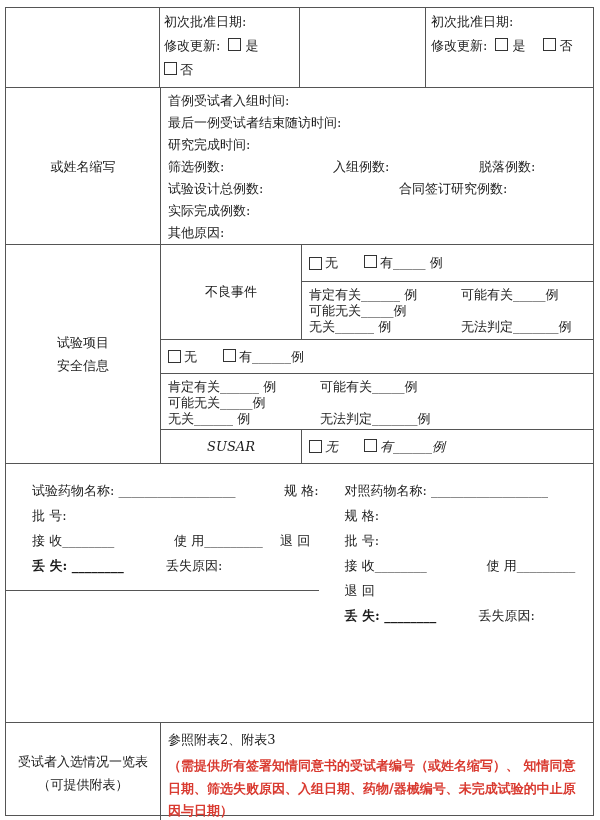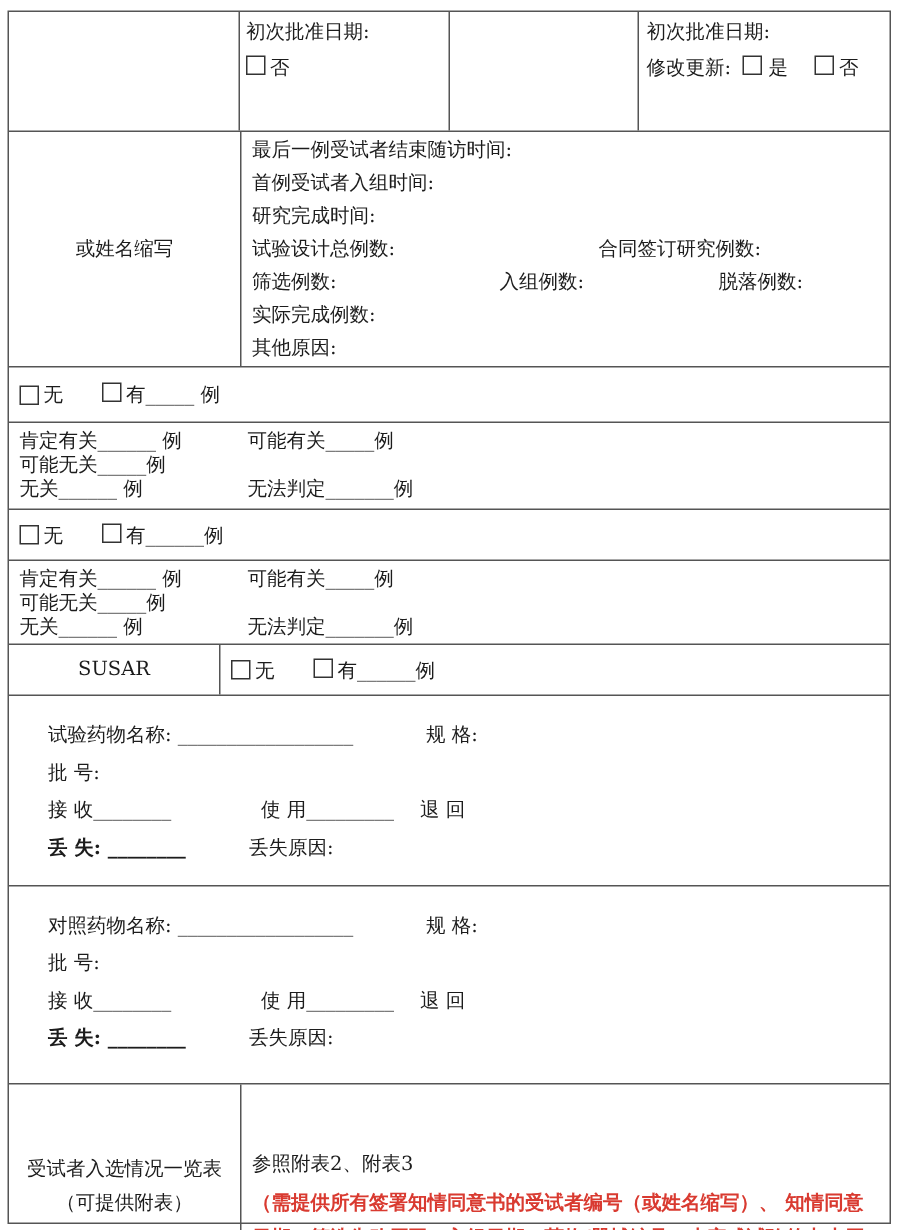--- a/index.html
+++ b/index.html
@@ -31,103 +31,113 @@
   
   .r2{height:156px;}
   .research-content{flex:1;padding:2px 0 0 7px;line-height:22px;}
   .seg-a{display:inline-block;width:231px;}
   .seg-b{display:inline-block;width:165px;}
   .seg-c{display:inline-block;width:146px;}
   
   .r3{height:218px;}
   .safety-right{flex:1;display:flex;flex-direction:column;}
   .srow{display:flex;border-bottom:1px solid #555;flex-shrink:0;}
-  .srow:last-child{border-bottom:none;flex:1;}
+  .srow:last-child{border-bottom:none;flex:1;font-style:italic;}
   .srow-ae{height:94px;}
   .srow-sae{height:89px;}
   .subl{
     width:140px;flex-shrink:0;border-right:1px solid #555;
     display:flex;justify-content:center;align-items:center;text-align:center;
   }
   .scontent{flex:1;display:flex;flex-direction:column;}
   .presence{display:flex;align-items:center;padding-left:7px;flex-shrink:0;}
   .presence-ae{height:36px;border-bottom:1px solid #555;}
   .presence-sae{height:33px;border-bottom:1px solid #555;}
   .presence-susar{height:100%;}
   .have-group{margin-left:26px;}
   .rels{flex:1;padding:5px 0 0 7px;line-height:16px;}
   .rl{display:inline-block;width:152px;}
   
   .r4{height:258px;}
-  .drug-right{flex:1;display:flex;flex-direction:column;}
+  .drug-right{flex:1;display:flex;flex-direction:row;}
   .dblock{padding:14px 0 0 26px;line-height:25px;box-sizing:border-box;}
   .dblock-1{height:127px;border-bottom:1px solid #555;flex-shrink:0;}
   .dblock-2{flex:1;}
   .dname{display:inline-block;width:252px;}
   .drecv{display:inline-block;width:142px;}
   .duse{display:inline-block;width:106px;}
   .dloss{display:inline-block;width:134px;font-weight:bold;}
   
   .enroll-content{flex:1;padding:5px 12px 0 7px;}
-  .enroll-ref{line-height:24px;margin-top:37px;}
+  .enroll-ref{line-height:24px;}
   .enroll-note{line-height:22.5px;color:var(--red,#d93a30);font-weight:bold;margin-top:3px;}
   
   .cb{
     display:inline-block;width:11px;height:11px;border:1px solid #333;
     vertical-align:-1px;background:#fff;flex-shrink:0;
   }
   .cb-m{margin:0 4px 0 8px;}
   .cb-t{margin-right:3px;}
   .gap18{display:inline-block;width:18px;}
 </style>
 </head>
 <body>
 
 <div class="table">
 
   <div class="row r1">
     <div class="cell c-empty1 br"></div>
     <div class="cell c-appr1 br">
       <div>初次批准日期:</div>
       <div>
+        <span>修改更新:</span><span class="cb cb-m"></span><span>是</span>
+      </div>
+      <div>
         <span class="cb cb-t"></span><span>否</span>
       </div>
     </div>
     <div class="cell c-empty2 br"></div>
     <div class="cell c-appr2">
       <div>初次批准日期:</div>
       <div>
         <span>修改更新:</span><span class="cb cb-m"></span><span>是</span><span class="gap18"></span><span class="cb cb-t"></span><span>否</span>
       </div>
     </div>
   </div>
 
   <div class="row r2">
     <div class="lcol">
       <div>或姓名缩写</div>
     </div>
     <div class="cell research-content">
+      <div>首例受试者入组时间:</div>
       <div>最后一例受试者结束随访时间:</div>
-      <div>首例受试者入组时间:</div>
       <div>研究完成时间:</div>
       <div>
+        <span class="seg-b">筛选例数:</span><span class="seg-c">入组例数:</span><span>脱落例数:</span>
+      </div>
+      <div>
         <span class="seg-a">试验设计总例数:</span><span>合同签订研究例数:</span>
-      </div>
-      <div>
-        <span class="seg-b">筛选例数:</span><span class="seg-c">入组例数:</span><span>脱落例数:</span>
       </div>
       <div>实际完成例数:</div>
       <div>其他原因:</div>
     </div>
   </div>
 
   <div class="row r3">
+    <div class="lcol">
+      <div>试验项目</div>
+      <div>安全信息</div>
+    </div>
     <div class="safety-right">
 
       <div class="srow srow-ae">
+        <div class="subl">
+          <span>不良事件</span>
+        </div>
         <div class="scontent">
           <div class="presence presence-ae">
             <span class="cb cb-t"></span>
               <span>无</span>
             <span class="have-group"><span class="cb cb-t"></span><span>有_____ 例</span></span>
           </div>
           <div class="rels">
             <div><span class="rl">肯定有关______ 例</span><span>可能有关_____例</span></div>
             <div><span class="rl">可能无关_____例</span></div>
             <div><span class="rl">无关______ 例</span><span>无法判定_______例</span></div>

